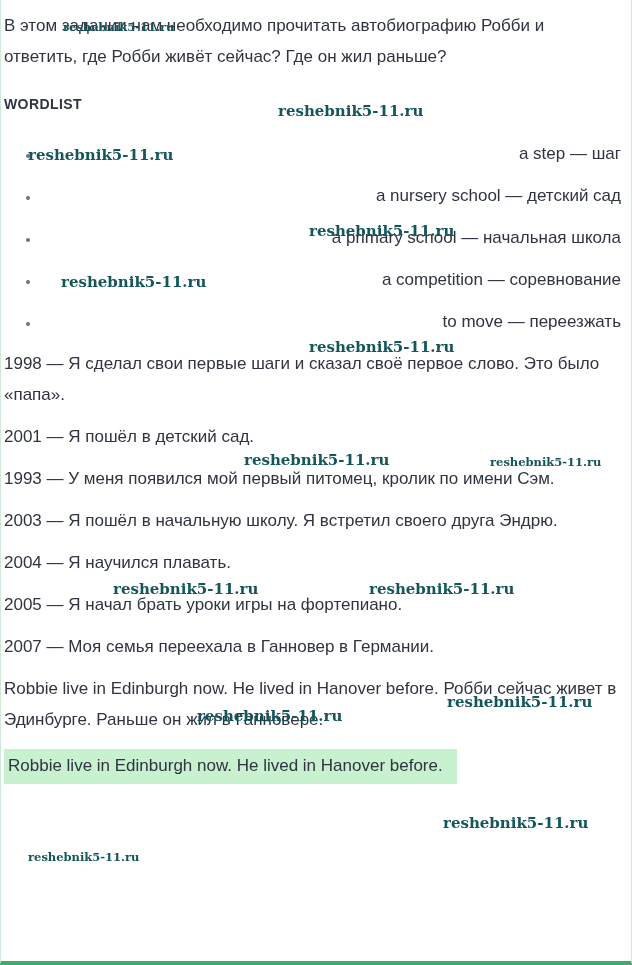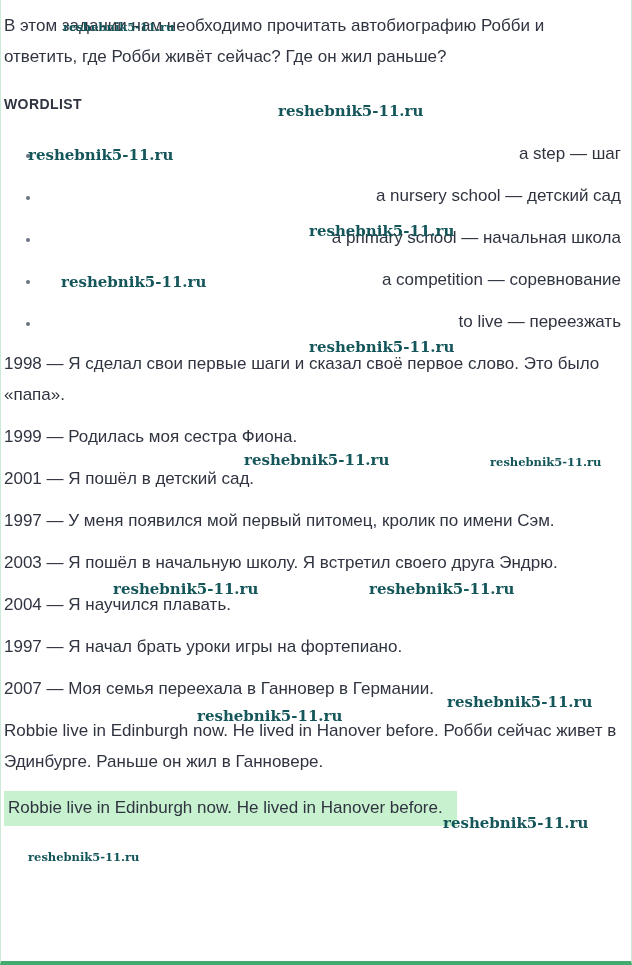--- a/index.html
+++ b/index.html
@@ -90,31 +90,30 @@
 
   <p class="intro">В этом задании нам необходимо прочитать автобиографию Робби и ответить, где Робби живёт сейчас? Где он жил раньше?</p>
 
   <h3 class="wordlist-title">WORDLIST</h3>
 
   <ul class="wordlist">
       <li>a step — шаг</li>
       <li>a nursery school — детский сад</li>
       <li>a primary school — начальная школа</li>
       <li>a competition — соревнование</li>
-      <li>to live — переезжать</li>
+      <li>to move — переезжать</li>
     </ul>
 
   <div class="timeline">
       <p>1998 — Я сделал свои первые шаги и сказал своё первое слово. Это было «папа».</p>
-      <p>1999 — Родилась моя сестра Фиона.</p>
       <p>2001 — Я пошёл в детский сад.</p>
-      <p>1997 — У меня появился мой первый питомец, кролик по имени Сэм.</p>
+      <p>1993 — У меня появился мой первый питомец, кролик по имени Сэм.</p>
       <p>2003 — Я пошёл в начальную школу. Я встретил своего друга Эндрю.</p>
       <p>2004 — Я научился плавать.</p>
-      <p>1997 — Я начал брать уроки игры на фортепиано.</p>
+      <p>2005 — Я начал брать уроки игры на фортепиано.</p>
       <p>2007 — Моя семья переехала в Ганновер в Германии.</p>
     </div>
 
   <p class="answer">Robbie live in Edinburgh now. He lived in Hanover before. Робби сейчас живет в Эдинбурге. Раньше он жил в Ганновере.</p>
 
   <p class="highlight-line">
     <span>Robbie live in Edinburgh now. He lived in Hanover before.</span>
   </p>
 
 </div>

